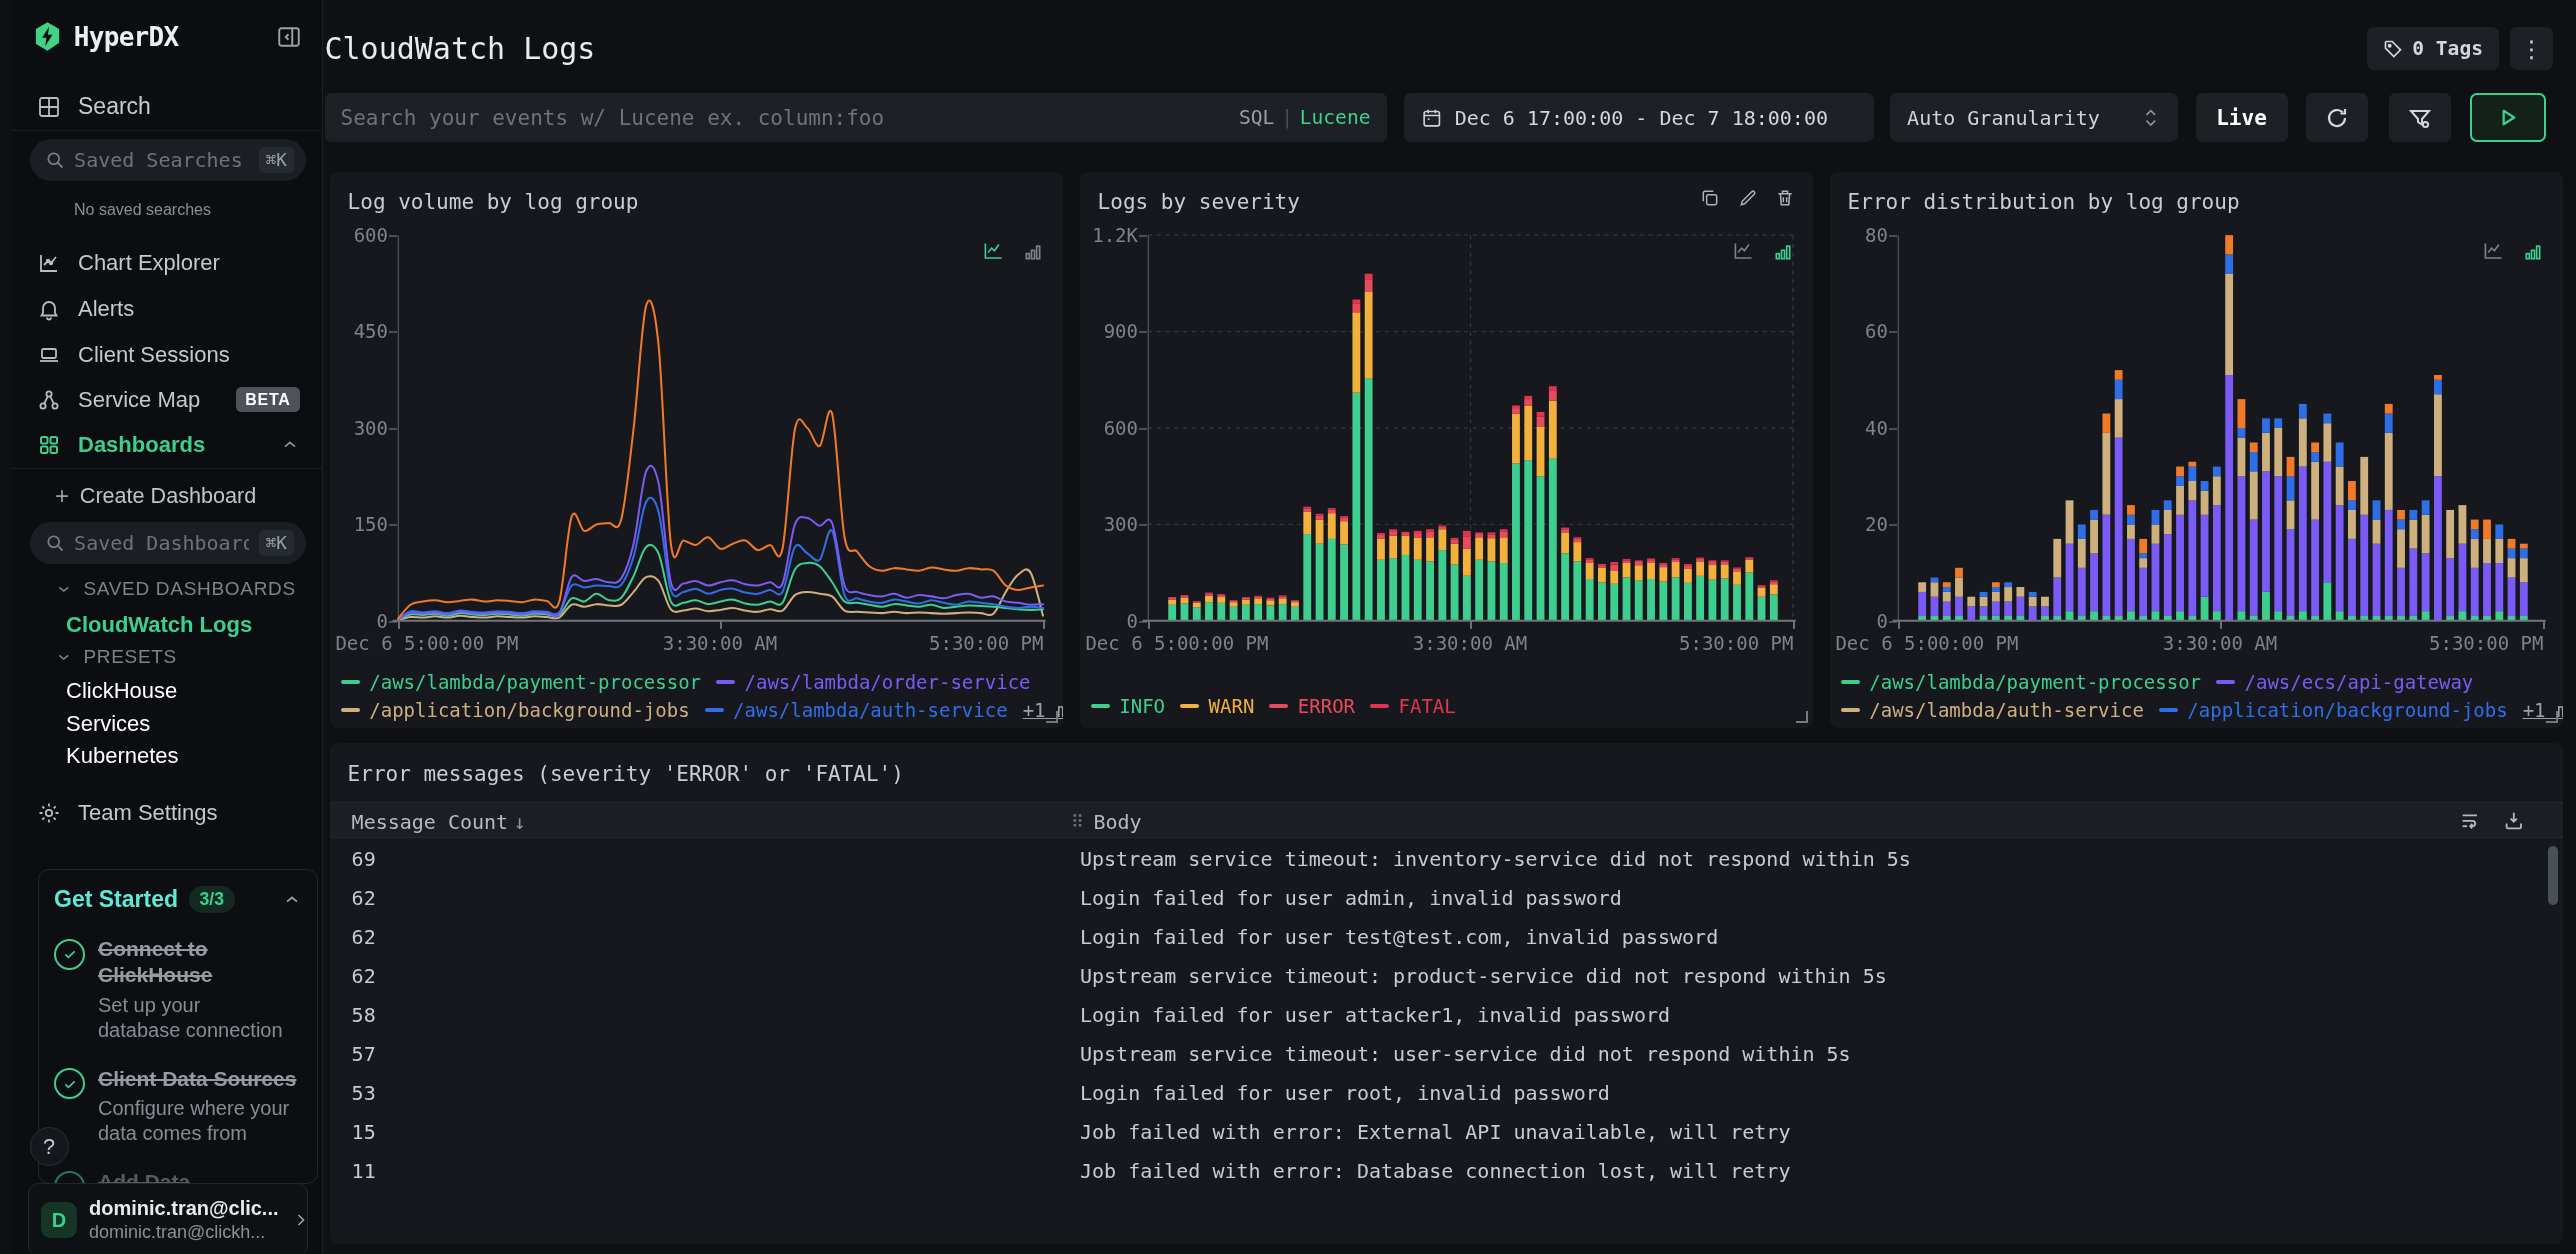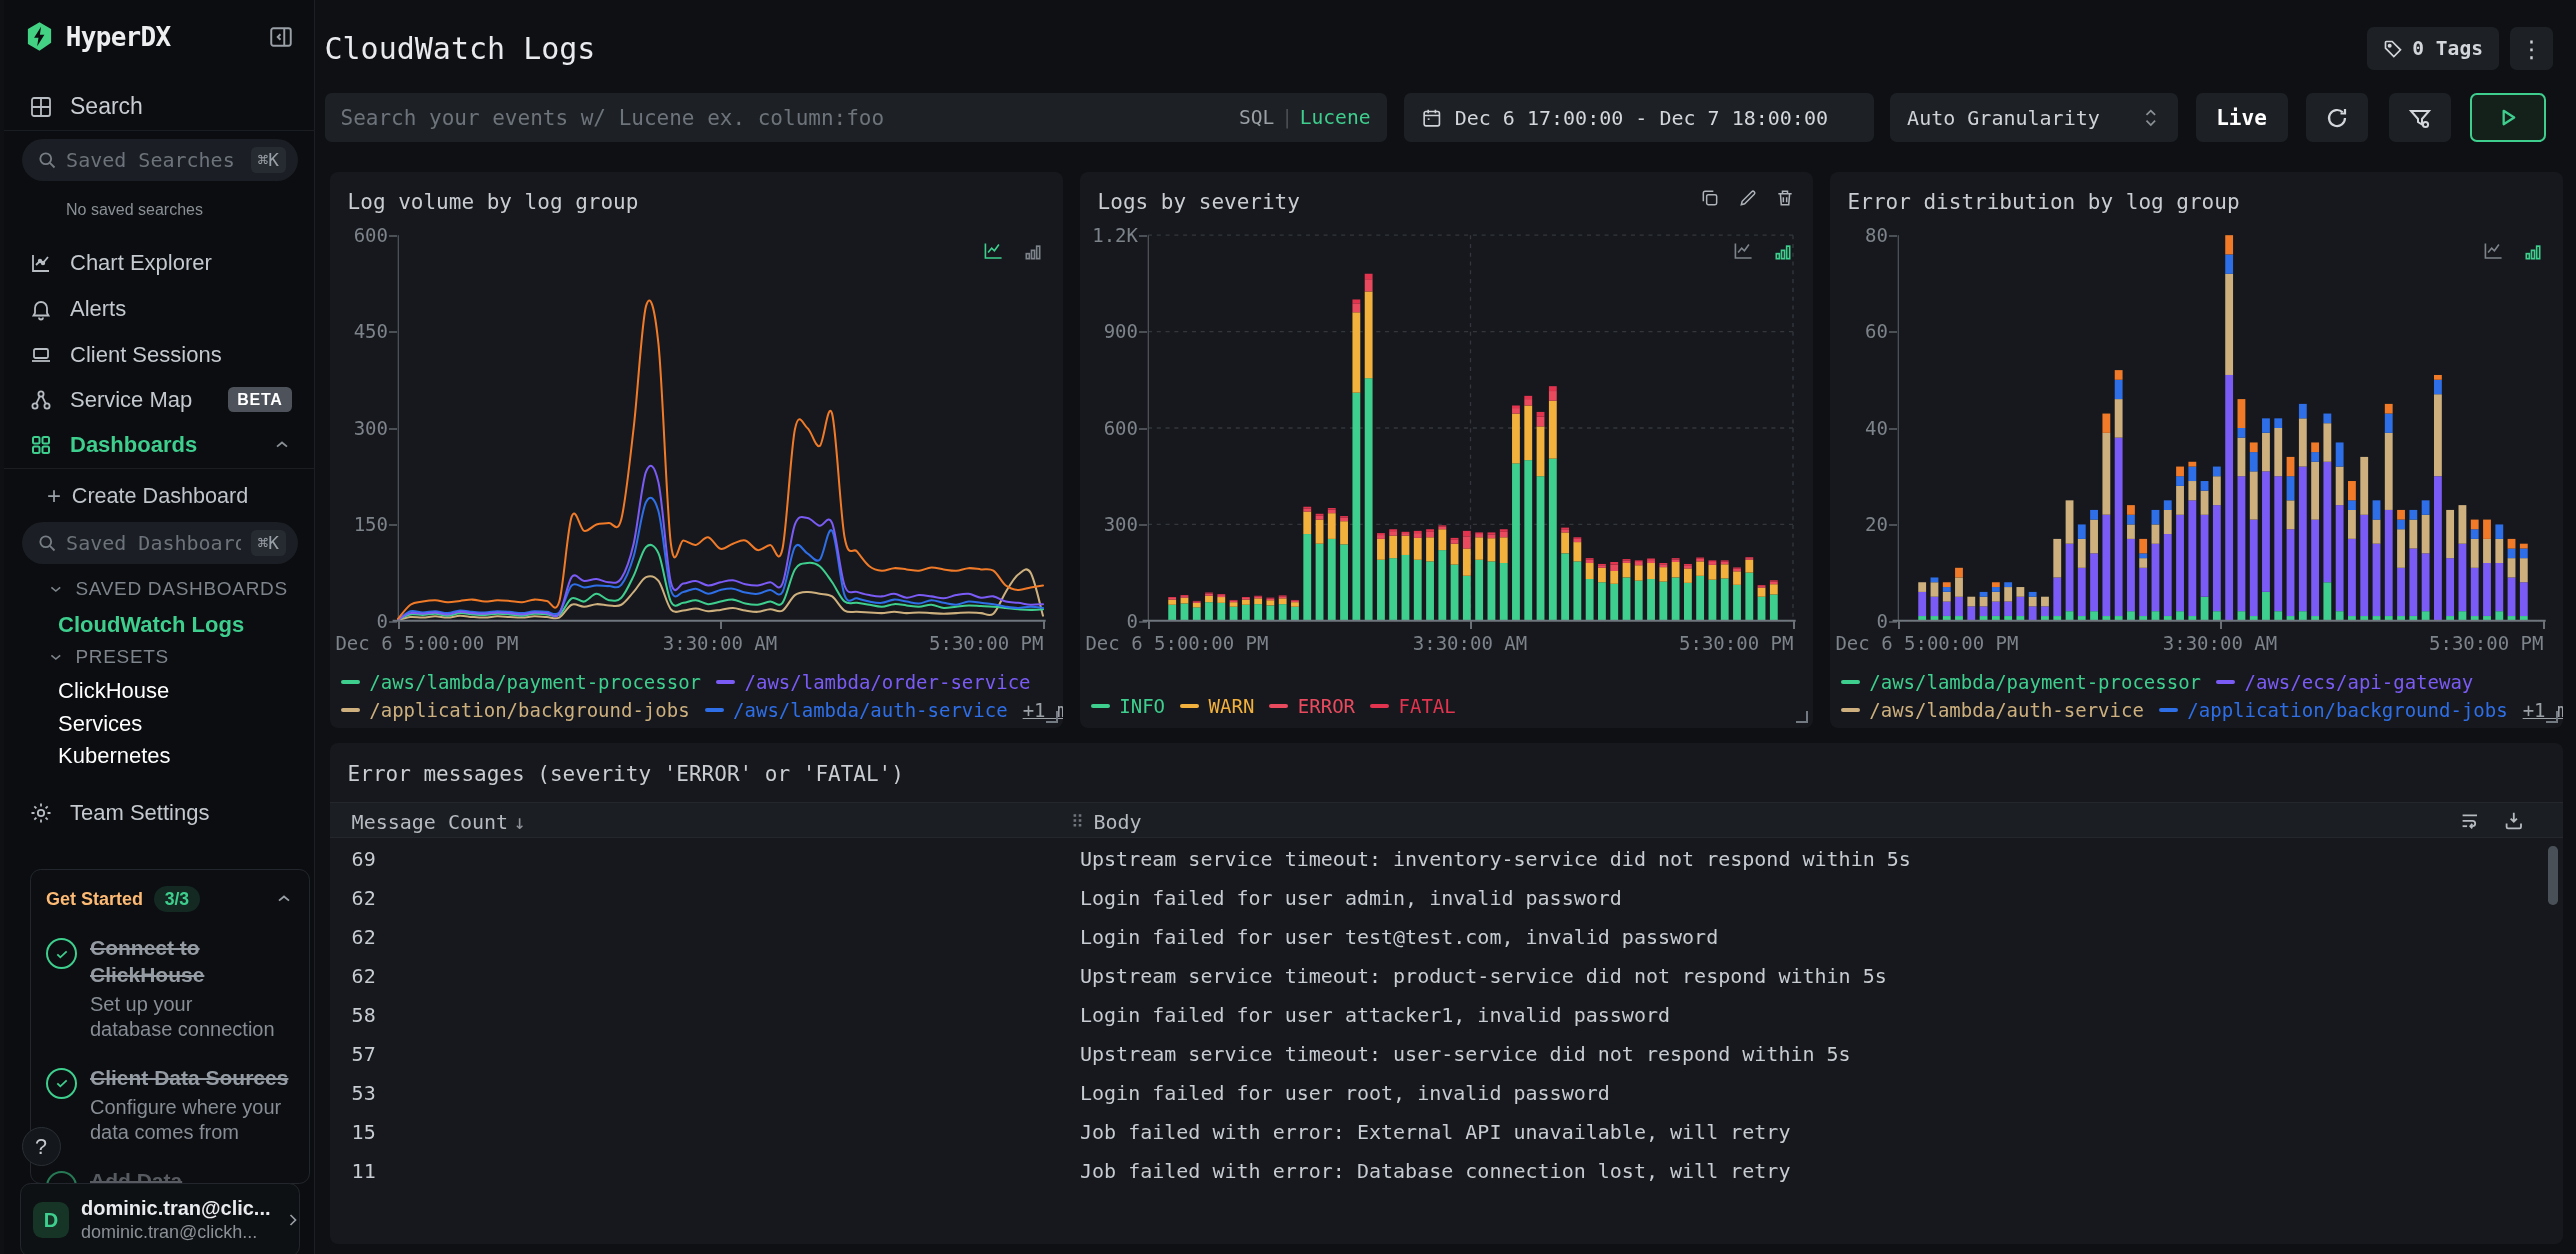--- a/index.html
+++ b/index.html
@@ -3,21 +3,21 @@
 <meta charset="utf-8">
 <style>
   * { margin:0; padding:0; box-sizing:border-box; }
   html,body { width:2576px; height:1254px; }
   body {
     background:#0e1013; color:#d7dadf; position:relative; overflow:hidden;
     font-family:"Liberation Sans", sans-serif;
   }
 
   
-  #sidebar { position:absolute; left:4px; top:0; width:311px; height:1254px;
+  #sidebar { position:absolute; left:12px; top:0; width:311px; height:1254px;
     background:#0b0d10; border-right:1.4px solid #1c2025; }
   .logo-row { position:absolute; left:20px; top:19px; width:270px; height:35px; display:flex; align-items:center; gap:10.8px; }
   .logo-hex { width:31px; height:31px; display:flex; }
   .brand { font-family:"DejaVu Sans Mono", monospace; font-weight:bold; font-size:26px; color:#eceef0; letter-spacing:-0.7px; }
   .collapse-btn { margin-left:auto; color:#9aa0a7; display:flex; }
 
   .nav-header { position:absolute; left:0; width:365px; height:41px; display:flex; align-items:center; padding:0 23px; gap:16px; color:#c8ccd2; font-size:23px; }
   .nav-header .chev { margin-left:auto; color:#8a9096; }
   .nav-item { position:absolute; left:0; width:311px; height:39px; display:flex; align-items:center; padding:0 23px; gap:16px; color:#c4c9cf; font-size:22px; cursor:pointer; }
   .nav-item .nicon, .nav-header .nicon { width:27px; height:27px; display:flex; align-items:center; justify-content:center; color:#b7bcc3; flex:none; }
@@ -33,21 +33,21 @@
 
   .badge { background:#4d525b; color:#fff; font-size:16px; font-weight:bold; border-radius:5.4px; padding:3.4px 9.5px; letter-spacing:0.7px; }
   .sect-label { position:absolute; left:43px; display:flex; align-items:center; gap:10.8px; color:#7e848c; font-size:19px; letter-spacing:0.7px; }
   .side-link { position:absolute; left:54px; font-size:22px; color:#ffffff; cursor:pointer; }
   .side-link.active { color:#3ecf8e; font-weight:bold; }
   .create-dash { position:absolute; left:43px; display:flex; align-items:center; gap:10.8px; color:#c0c5cb; font-size:21.6px; }
 
   
   #get-started { position:absolute; left:26px; top:869px; width:280px; height:315px; border:1.4px solid #23272d; border-radius:10.8px; padding:16px 15px; background:#0c0e11; }
   .gs-head { display:flex; align-items:center; gap:10.8px; }
-  .gs-title { font-size:18px; font-weight:bold; color:#fdba74; }
+  .gs-title { font-size:23px; font-weight:bold; color:#5eead4; }
   .gs-pill { background:rgba(62,207,142,.14); color:#3ecf8e; font-size:17.6px; font-weight:bold; border-radius:675px; padding:2.7px 10.8px; }
   .gs-head .chev { margin-left:auto; color:#9aa0a7; }
   .gs-item { display:flex; gap:13px; margin-top:23px; }
   .gs-check { width:31px; height:31px; flex:none; border:2px solid #3ecf8e; border-radius:50%; color:#3ecf8e; display:flex; align-items:center; justify-content:center; margin-top:2.7px; }
   .gs-item-title { font-size:21px; font-weight:bold; color:#959ba3; text-decoration:line-through; line-height:1.25; }
   .gs-item-desc { font-size:20px; color:#878d95; line-height:1.25; margin-top:4px; }
   .gs-item.dim { opacity:.55; }
 
   #help-btn { position:absolute; left:17.6px; top:1127px; width:39px; height:39px; border-radius:50%; background:#14171b; border:1.4px solid #2a2f36; color:#c6cad0; font-size:21.6px; display:flex; align-items:center; justify-content:center; z-index:5; }
   #user-card { position:absolute; left:16px; top:1183px; width:280px; height:74px; border:1.4px solid #23272d; border-radius:10.8px; background:#0e1114; display:flex; align-items:center; padding:0 12px; gap:12px; }

